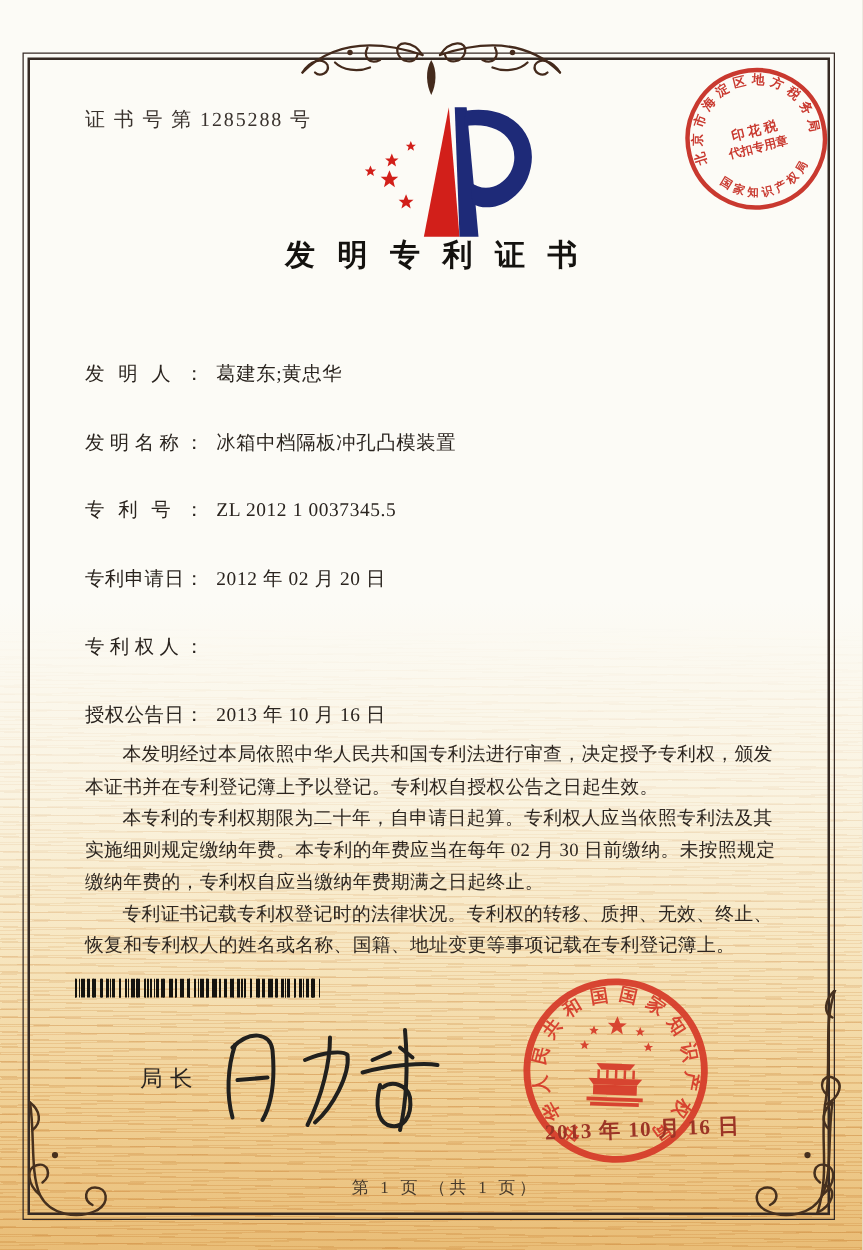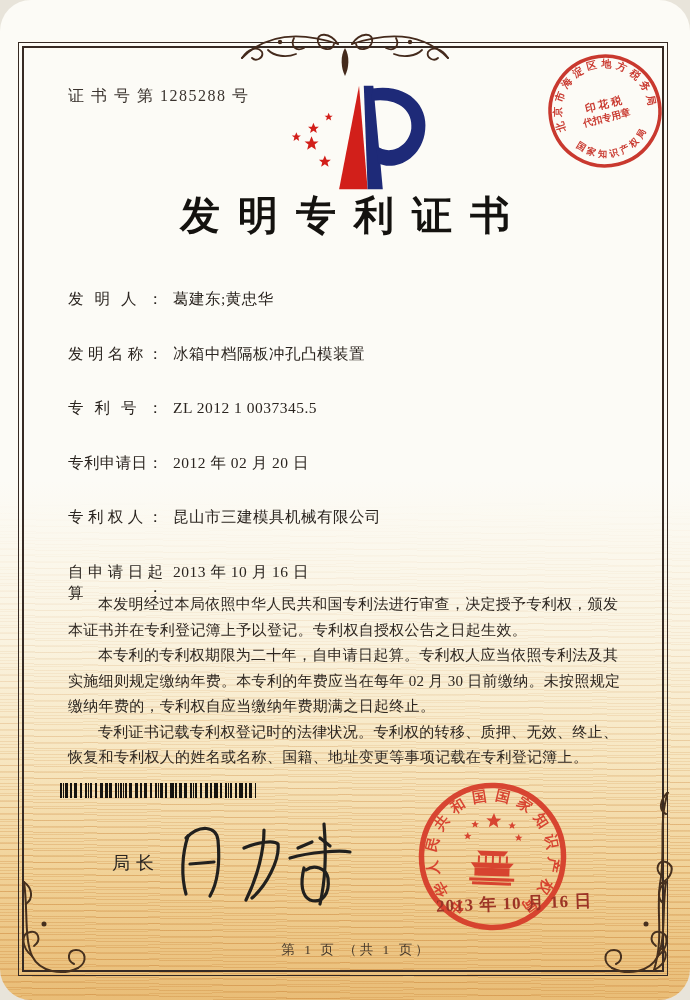--- a/index.html
+++ b/index.html
@@ -1,37 +1,36 @@
 <!DOCTYPE html>
 <html><head>
 <meta charset="utf-8">
 <style>
   html,body{margin:0;padding:0;background:#e8e4da;}
   .page{
     position:relative;width:690px;height:1000px;margin:0 auto;overflow:hidden;
     font-family:"Liberation Serif","DejaVu Serif",serif;color:#262220;
     background:linear-gradient(180deg,#fcfbf6 0%,#fcfbf6 48%,#faf3e0 64%,#f7e6c0 76%,#f1d298 87%,#e9bd77 100%);
-    border-radius:31px;
   }
   
   .waves{
     position:absolute;left:0;right:0;top:500px;bottom:0;z-index:1;pointer-events:none;
     background:
       repeating-linear-gradient(0.9deg, rgba(196,118,38,.26) 0 1px, rgba(0,0,0,0) 1px 6px),
       repeating-linear-gradient(-0.9deg, rgba(196,118,38,.20) 0 1px, rgba(0,0,0,0) 1px 7px);
     -webkit-mask-image:linear-gradient(to bottom, rgba(0,0,0,0) 0, rgba(0,0,0,.45) 40%, #000 72%);
     mask-image:linear-gradient(to bottom, rgba(0,0,0,0) 0, rgba(0,0,0,.45) 40%, #000 72%);
   }
   .frame{position:absolute;left:18px;top:42px;width:648px;height:932px;border:1.5px solid #362a24;z-index:2;}
   .frame-inner{position:absolute;inset:3px;border:2px solid #362a24;}
   .abs{position:absolute;}
   .cert-no{left:68px;top:86px;font-size:16px;letter-spacing:1.5px;color:#3a332e;z-index:3;}
   .logo{left:284px;top:80px;width:152px;height:116px;z-index:3;}
   .tax-stamp{left:544px;top:50px;width:122px;height:122px;transform:rotate(-14deg);opacity:.92;z-index:3;}
-  .title{left:0;right:0;top:188px;text-align:center;font-size:40px;font-weight:bold;
+  .title{left:0;right:0;top:188px;text-align:center;font-size:24px;font-weight:bold;
          letter-spacing:18px;padding-left:18px;color:#14120f;z-index:3;}
   .fields{left:68px;top:289px;width:560px;z-index:3;}
   .field-row{display:flex;align-items:baseline;margin-bottom:33.5px;font-size:15.5px;}
   .f-label{display:inline-block;width:95px;text-align:justify;text-align-last:justify;flex:0 0 95px;color:#2a241f;}
   .f-value{margin-left:10px;letter-spacing:.5px;color:#2a241f;}
   .paras{left:68px;top:592px;width:556px;z-index:3;font-size:15px;line-height:25.5px;color:#2d2620;}
   .paras p{margin:0;text-indent:2em;letter-spacing:.3px;}
   .barcode{left:60px;top:783px;width:196px;height:15px;z-index:3;background:
     repeating-linear-gradient(90deg,#15130f 0 2px,rgba(0,0,0,0) 2px 5px),
     repeating-linear-gradient(90deg,#15130f 0 1px,rgba(0,0,0,0) 1px 7px),
@@ -150,24 +149,23 @@
     <div class="field-row">
       <span class="f-label">专利号：</span>
       <span class="f-value">ZL 2012 1 0037345.5</span>
     </div>
     <div class="field-row">
       <span class="f-label">专利申请日：</span>
       <span class="f-value">2012 年 02 月 20 日</span>
     </div>
     <div class="field-row">
       <span class="f-label">专利权人：</span>
-      <span class="f-value">昆山市三建模具机械有限公司</span>
-    </div>
-    <div class="field-row">
-      <span class="f-label">自申请日起算：</span>
+    </div>
+    <div class="field-row">
+      <span class="f-label">授权公告日：</span>
       <span class="f-value">2013 年 10 月 16 日</span>
     </div>
   </div>
 
   <div class="paras abs">
     <p>本发明经过本局依照中华人民共和国专利法进行审查，决定授予专利权，颁发本证书并在专利登记簿上予以登记。专利权自授权公告之日起生效。</p>
     <p>本专利的专利权期限为二十年，自申请日起算。专利权人应当依照专利法及其实施细则规定缴纳年费。本专利的年费应当在每年 02 月 30 日前缴纳。未按照规定缴纳年费的，专利权自应当缴纳年费期满之日起终止。</p>
     <p>专利证书记载专利权登记时的法律状况。专利权的转移、质押、无效、终止、恢复和专利权人的姓名或名称、国籍、地址变更等事项记载在专利登记簿上。</p>
   </div>
 

